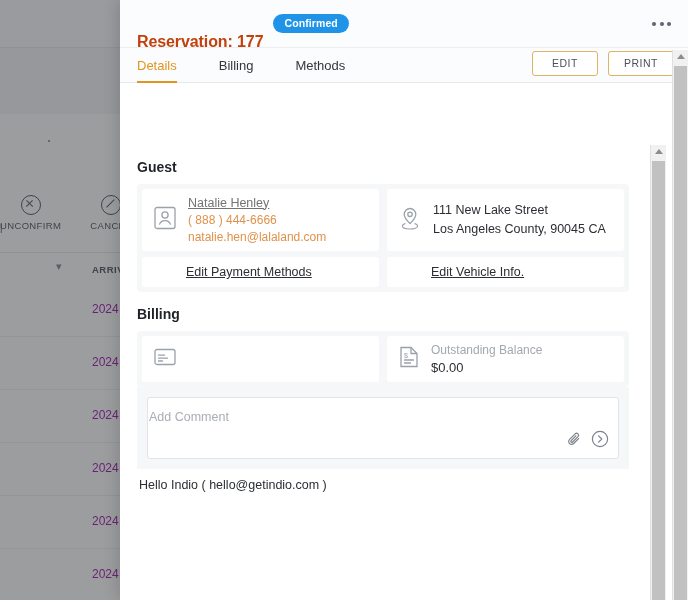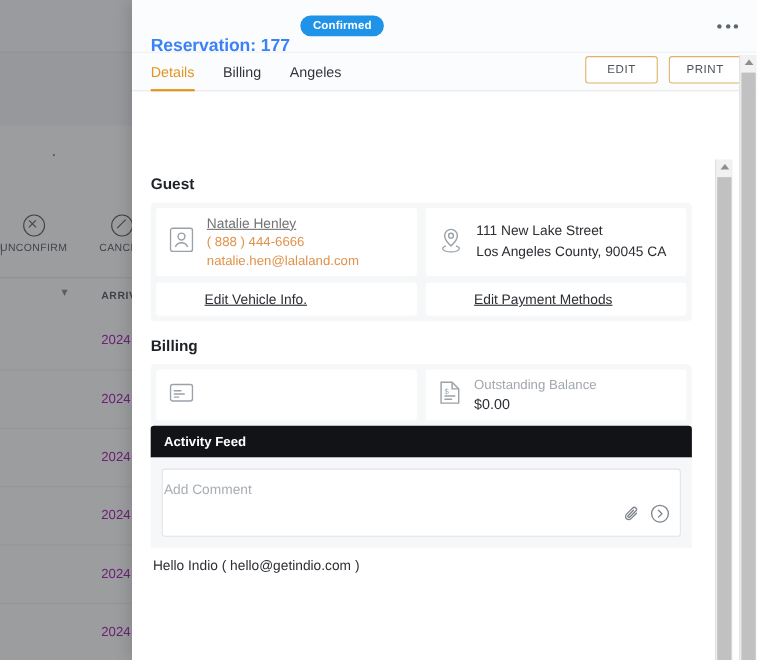--- a/index.html
+++ b/index.html
@@ -169,21 +169,21 @@
     height: 47px;
     background: #fbfcfd;
     border-bottom: 1px solid #eceef0;
     display: flex;
     align-items: center;
     padding: 0 0 0 17px;
   }
   .modal-title {
     font-size: 16px;
     font-weight: bold;
-    color: #3b82f6;
+    color: #c2410c;
     letter-spacing: -0.1px;
     margin-top: 36px;
   }
   .status-badge {
     margin-left: 10px;
     background: #1e93e8;
     color: #ffffff;
     font-size: 10.5px;
     font-weight: bold;
     border-radius: 11px;
@@ -265,20 +265,21 @@
 
   
   .tabbar {
     position: relative;
     height: 34px;
     background: #fbfcfd;
     border-bottom: 1px solid #e6e8eb;
     display: flex;
     align-items: flex-end;
     padding-left: 17px;
+    gap: 16px;
   }
   .tab {
     font-size: 13px;
     color: #33373c;
     padding: 0 0 9px;
     margin-right: 26px;
     cursor: pointer;
     position: relative;
   }
   .tab.active {
@@ -541,21 +542,21 @@
           <i></i>
           <i></i>
           <i></i>
         </span>
     </div>
 
 
     <div class="tabbar">
       <div class="tab active">Details</div>
       <div class="tab">Billing</div>
-      <div class="tab">Angeles</div>
+      <div class="tab">Methods</div>
       <div class="tab-actions">
         <button class="btn-outline">EDIT</button>
         <button class="btn-outline">PRINT</button>
       </div>
     </div>
 
     <div class="body-scroll">
 
       <div class="sec-title">Guest</div>
       <div class="panel">
@@ -583,24 +584,24 @@
               </svg>
             </span>
             <div>
               <div class="addr-line">111 New Lake Street</div>
               <div class="addr-line">Los Angeles County, 90045 CA</div>
             </div>
           </div>
         </div>
         <div class="panel-row">
           <div class="card link-card">
-            <span>Edit Vehicle Info.</span>
+            <span>Edit Payment Methods</span>
           </div>
           <div class="card link-card">
-            <span>Edit Payment Methods</span>
+            <span>Edit Vehicle Info.</span>
           </div>
         </div>
       </div>
 
       <div class="sec-title">Billing</div>
       <div class="panel">
         <div class="panel-row">
           <div class="card bill-card">
             <span class="icn">
               <svg width="22" height="18" viewBox="0 0 22 18" fill="none">
@@ -620,21 +621,20 @@
             </span>
             <div>
               <div class="bill-lbl">Outstanding Balance</div>
               <div class="bill-val">$0.00</div>
             </div>
           </div>
         </div>
       </div>
 
       <div class="feed">
-        <div class="feed-head">Activity Feed</div>
         <div class="feed-body">
           <div class="comment-box">
             <span class="ph">Add Comment</span>
             <span class="comment-tools">
               <span>
                 <svg width="17" height="17" viewBox="0 0 17 17" fill="none">
                   <path d="M12.6 7.6 7.7 12.5a2.9 2.9 0 1 1-4.1-4.1l5.6-5.6a1.95 1.95 0 0 1 2.8 2.8L6.4 11.2a1 1 0 0 1-1.4-1.4l4.9-4.9" stroke="#7c838b" stroke-width="1.2" stroke-linecap="round" fill="none"></path>
                 </svg>
               </span>
               <span>

